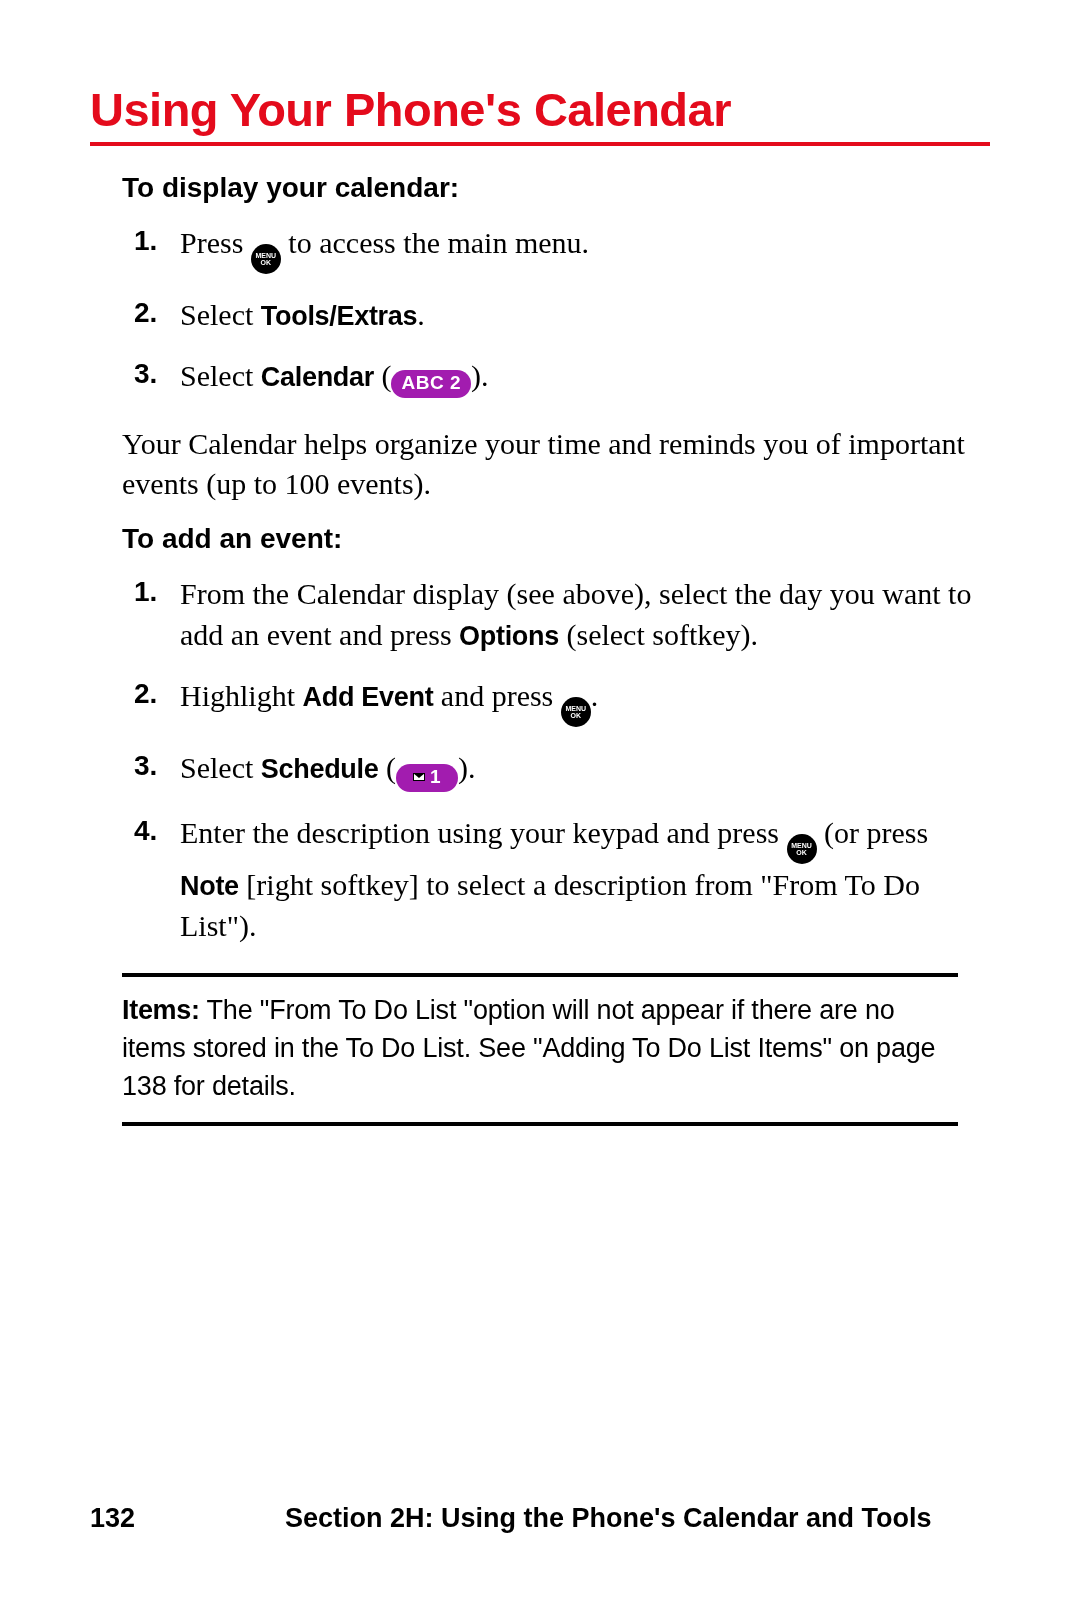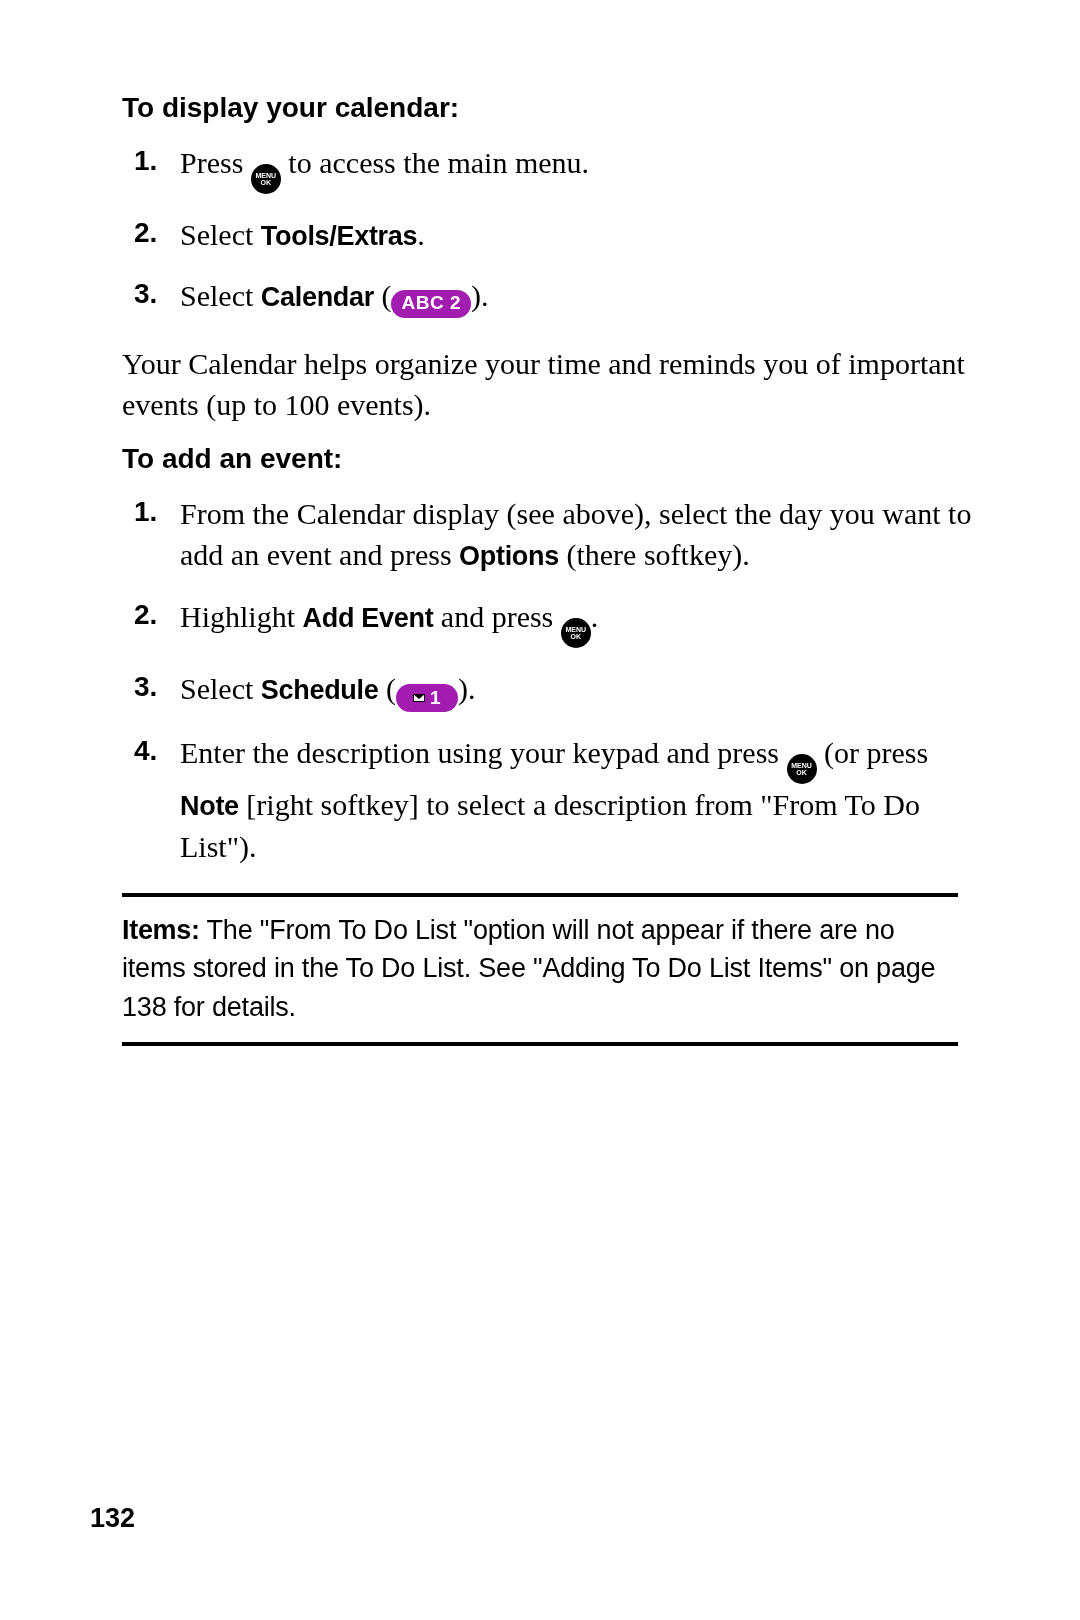--- a/index.html
+++ b/index.html
@@ -161,20 +161,21 @@
     font-weight: 800;
     font-size: 27px;
   }
   .footer .pn { margin-right: 150px; }
 </style>
 </head>
 <body>
 
 <div class="page">
 
+  <h1 class="title-red">Using Your Phone's Calendar</h1>
 
   <p class="lead indent1">To display your calendar:</p>
   <ol class="steps">
     <li>
       <span>Press </span><span class="key-round">
           <span class="kt">MENU
 OK</span>
         </span><span> to access the main menu.</span>
     </li>
     <li>
@@ -182,21 +183,21 @@
     </li>
     <li>
       <span>Select </span><span class="b">Calendar</span><span> (</span><span class="key-pill">ABC 2</span><span>).</span>
     </li>
   </ol>
 
   <p class="body-para indent1">Your Calendar helps organize your time and reminds you of important events (up to 100 events).</p>
   <p class="lead indent1">To add an event:</p>
   <ol class="steps">
     <li>
-      <span>From the Calendar display (see above), select the day you want to add an event and press </span><span class="b">Options</span><span> (there softkey).</span>
+      <span>From the Calendar display (see above), select the day you want to add an event and press </span><span class="b">Options</span><span> (select softkey).</span>
     </li>
     <li>
       <span>Highlight </span><span class="b">Add Event</span><span> and press </span><span class="key-round">
           <span class="kt">MENU
 OK</span>
         </span><span>.</span>
     </li>
     <li>
       <span>Select </span><span class="b">Schedule</span><span> (</span><span class="key-pill">
           <span class="env"></span>
@@ -210,15 +211,16 @@
         </span><span> (or press </span><span class="b">Note</span><span> [right softkey] to select a description from "From To Do List").</span>
     </li>
   </ol>
 
   <div class="notebox">
     <span class="b">Items:</span><span> The "From To Do List "option will not appear if there are no items stored in the To Do List. See "Adding To Do List Items" on page 138 for details.</span>
   </div>
 
   <div class="footer">
     <span class="pn">132</span>
+    <span>Section 2H: Using the Phone's Calendar and Tools</span>
   </div>
 
 </div>
 
 </body></html>

